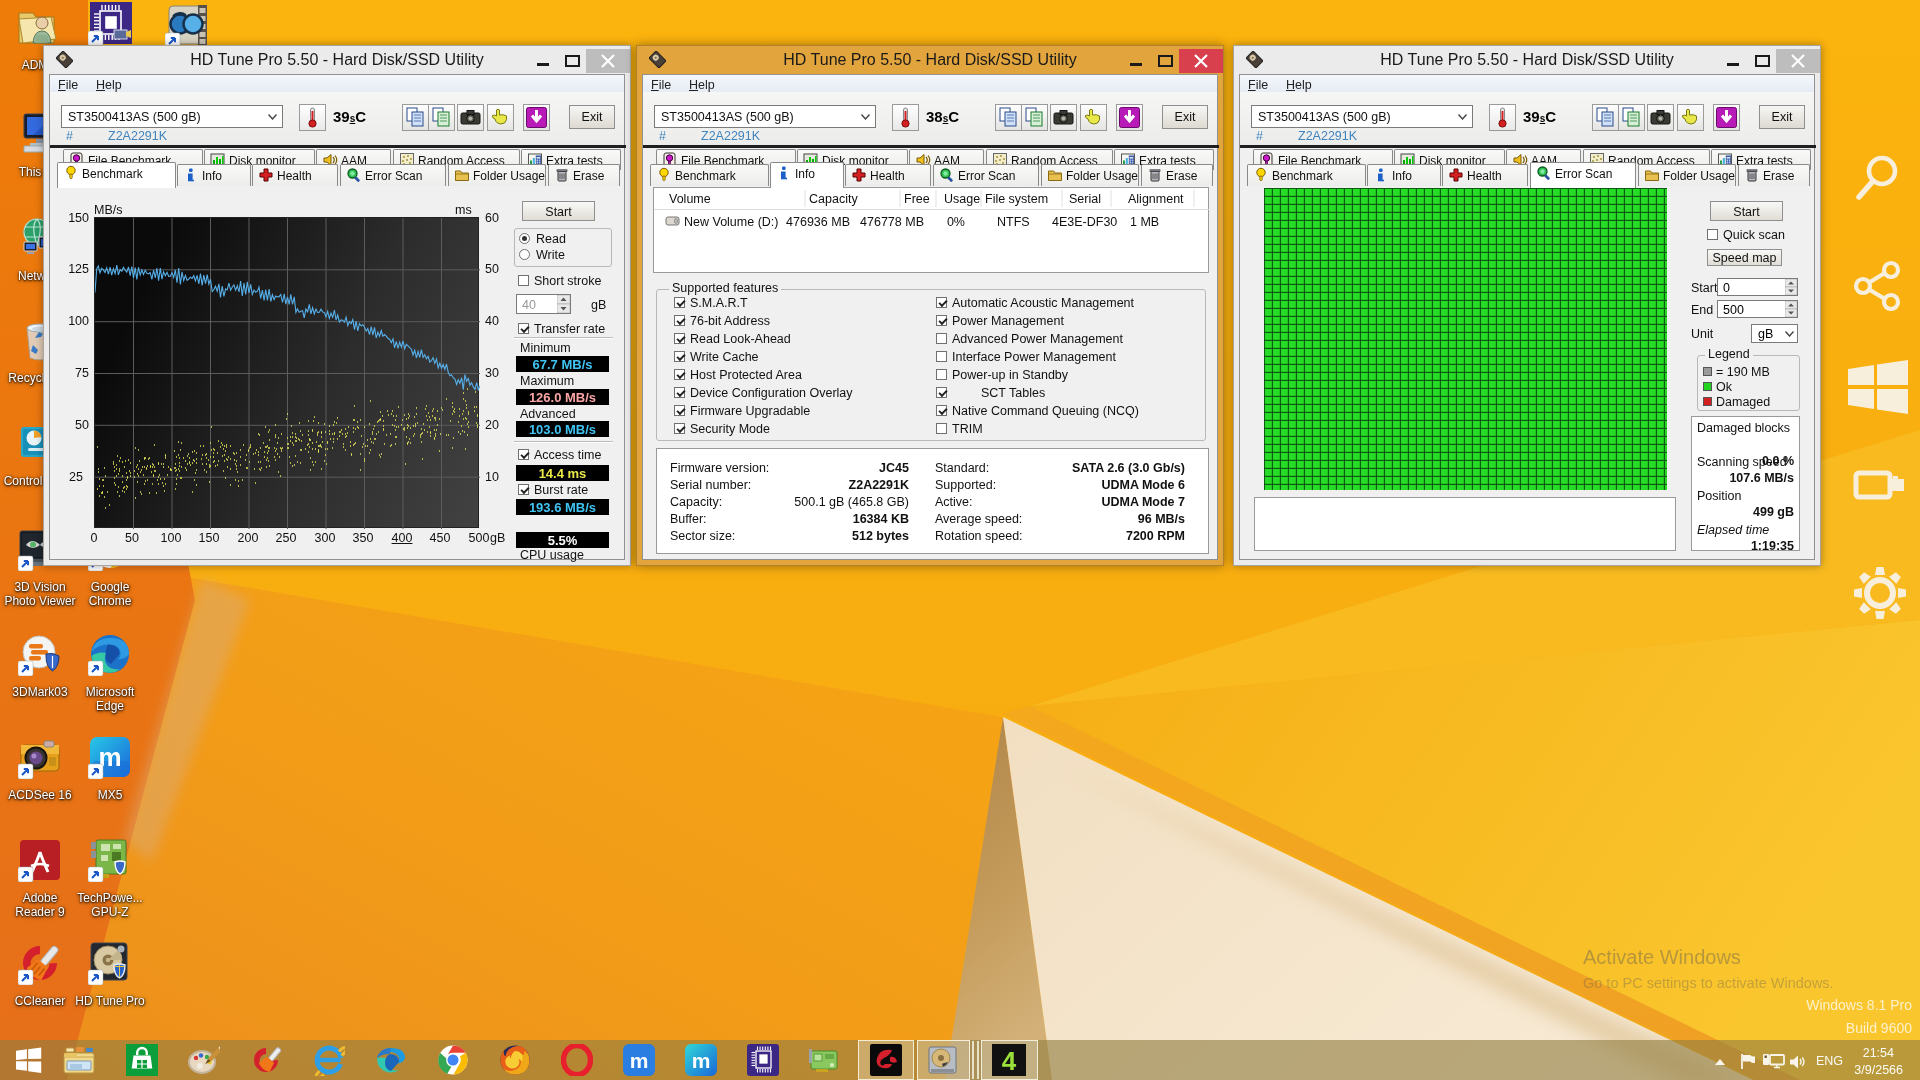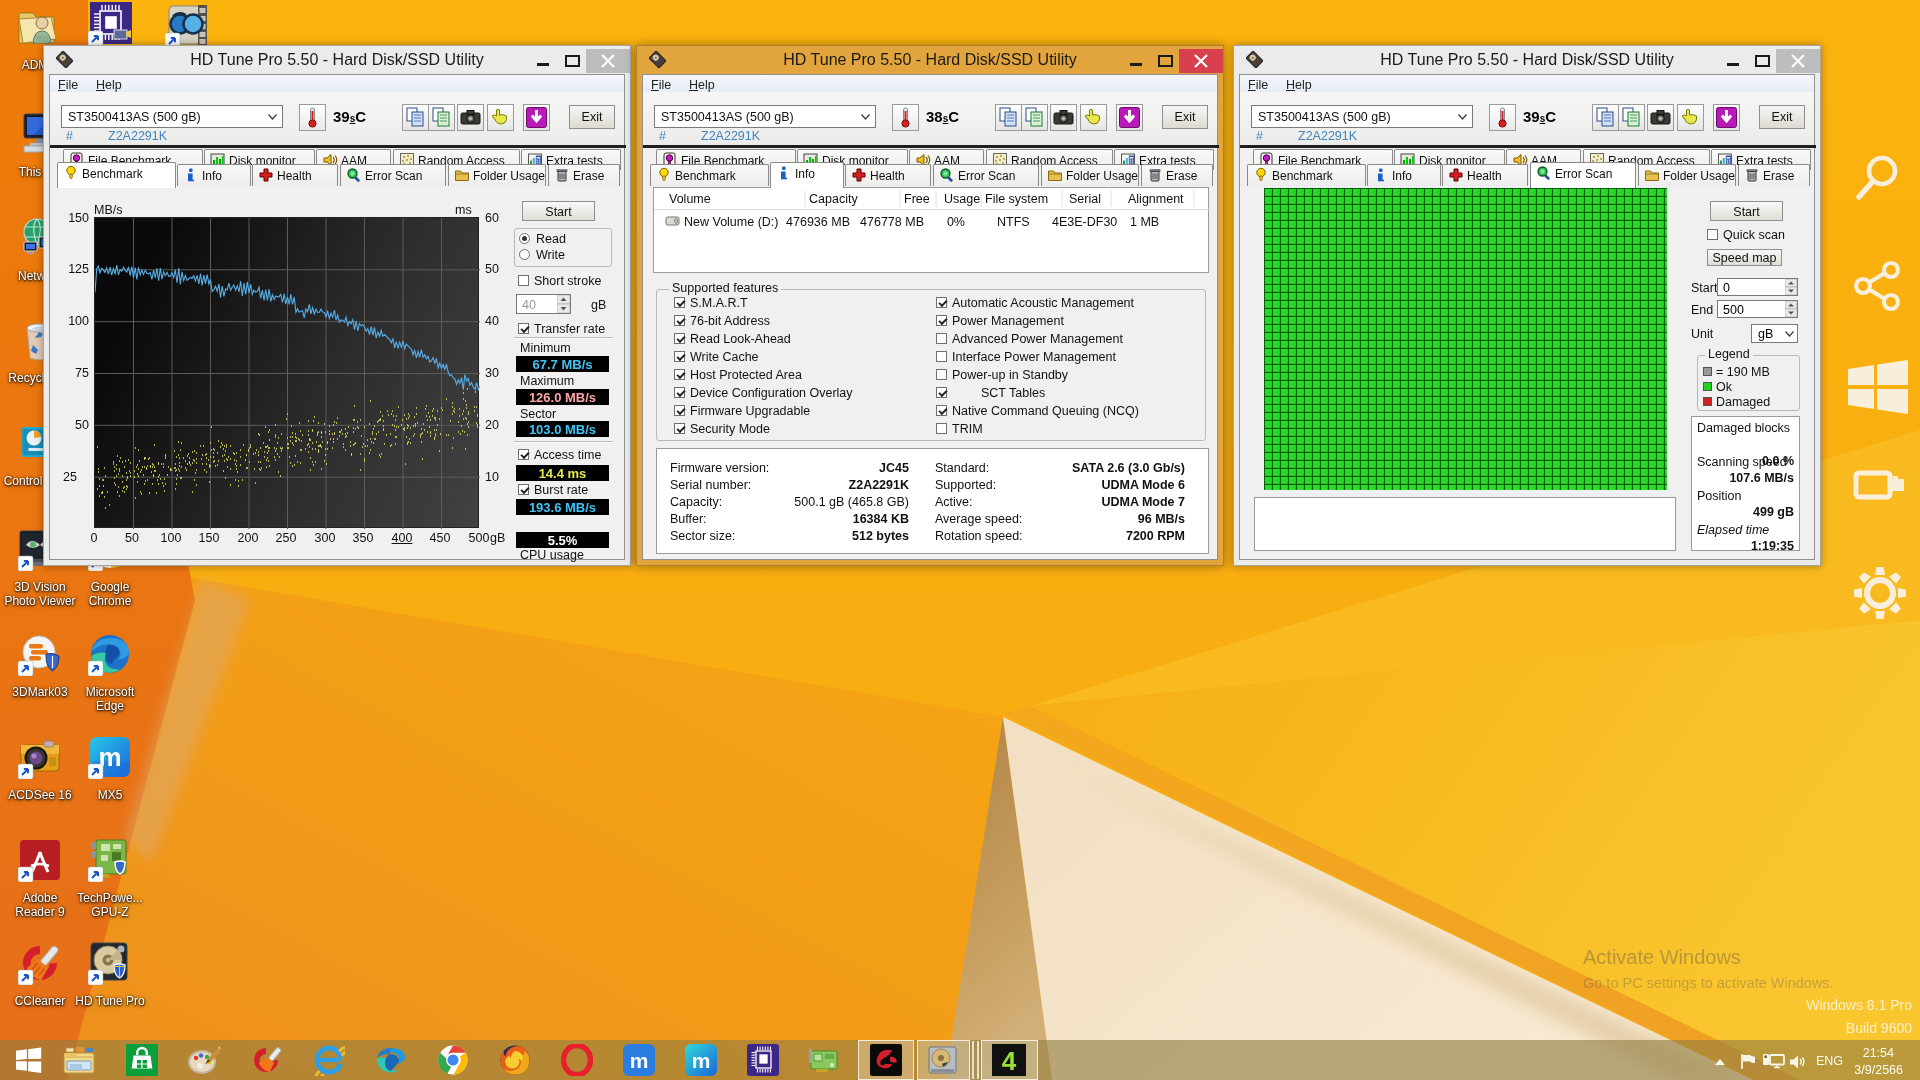--- a/index.html
+++ b/index.html
@@ -570,21 +570,21 @@
           <span class="tl">Erase</span>
         </div>
   <div class="contentpane">
   <span class="lbl" style="left:44px;top:128px;">MB/s</span>
   <span class="lbl" style="left:405px;top:128px;">ms</span>
   <span class="lbl" style="left:13px;top:136px;width:26px;text-align:right;">150</span>
           <span class="lbl" style="left:13px;top:187px;width:26px;text-align:right;">125</span>
           <span class="lbl" style="left:13px;top:239px;width:26px;text-align:right;">100</span>
           <span class="lbl" style="left:13px;top:291px;width:26px;text-align:right;">75</span>
           <span class="lbl" style="left:13px;top:343px;width:26px;text-align:right;">50</span>
-          <span class="lbl" style="left:13px;top:395px;width:26px;text-align:left;">25</span>
+          <span class="lbl" style="left:13px;top:395px;width:26px;text-align:center;">25</span>
           <span class="lbl" style="left:435px;top:136px;">60</span>
           <span class="lbl" style="left:435px;top:187px;">50</span>
           <span class="lbl" style="left:435px;top:239px;">40</span>
           <span class="lbl" style="left:435px;top:291px;">30</span>
           <span class="lbl" style="left:435px;top:343px;">20</span>
           <span class="lbl" style="left:435px;top:395px;">10</span>
           <span class="lbl" style="left:32px;top:456px;width:24px;text-align:center;">0</span>
           <span class="lbl" style="left:70px;top:456px;width:24px;text-align:center;">50</span>
           <span class="lbl" style="left:109px;top:456px;width:24px;text-align:center;">100</span>
           <span class="lbl" style="left:147px;top:456px;width:24px;text-align:center;">150</span>
@@ -632,21 +632,21 @@
             <path d="M3.5 12 L6.5 15.5 L9.5 12 z" fill="#555"></path>
           </svg>
   <span class="lbl" style="left:541px;top:223px;">gB</span>
   <div class="abs" style="left:464px;top:262px;width:99px;height:1px;background:#bcbcbc;box-shadow:0 1px 0 #fff;"></div>
   <div class="cb checked" style="left:468px;top:248px;background:#fff;"></div>
           <span class="lbl" style="left:484px;top:247px;">Transfer rate</span>
   <span class="lbl" style="left:470px;top:266px;">Minimum</span>
   <div class="blackval" style="left:466px;top:281px;width:93px;height:16px;color:#3fc4f4;padding-top:1px;">67.7 MB/s</div>
   <span class="lbl" style="left:470px;top:299px;">Maximum</span>
   <div class="blackval" style="left:466px;top:314px;width:93px;height:16px;color:#fca5a5;padding-top:1px;">126.0 MB/s</div>
-  <span class="lbl" style="left:470px;top:332px;">Sector</span>
+  <span class="lbl" style="left:470px;top:332px;">Advanced</span>
   <div class="blackval" style="left:466px;top:346px;width:93px;height:16px;color:#3fc4f4;padding-top:1px;">103.0 MB/s</div>
   <div class="abs" style="left:464px;top:366px;width:99px;height:1px;background:#bcbcbc;box-shadow:0 1px 0 #fff;"></div>
   <div class="cb checked" style="left:468px;top:374px;background:#fff;"></div>
           <span class="lbl" style="left:484px;top:373px;">Access time</span>
   <div class="blackval" style="left:466px;top:390px;width:93px;height:16px;color:#e8e84a;padding-top:1px;">14.4 ms</div>
   <div class="cb checked" style="left:468px;top:409px;background:#fff;"></div>
           <span class="lbl" style="left:484px;top:408px;">Burst rate</span>
   <div class="blackval" style="left:466px;top:424px;width:93px;height:16px;color:#3fc4f4;padding-top:1px;">193.6 MB/s</div>
   <span class="lbl" style="left:470px;top:442px;margin-top:31px;">CPU usage</span>
   <div class="blackval" style="left:466px;top:457px;width:93px;height:16px;color:#fff;padding-top:1px;">5.5%</div>

